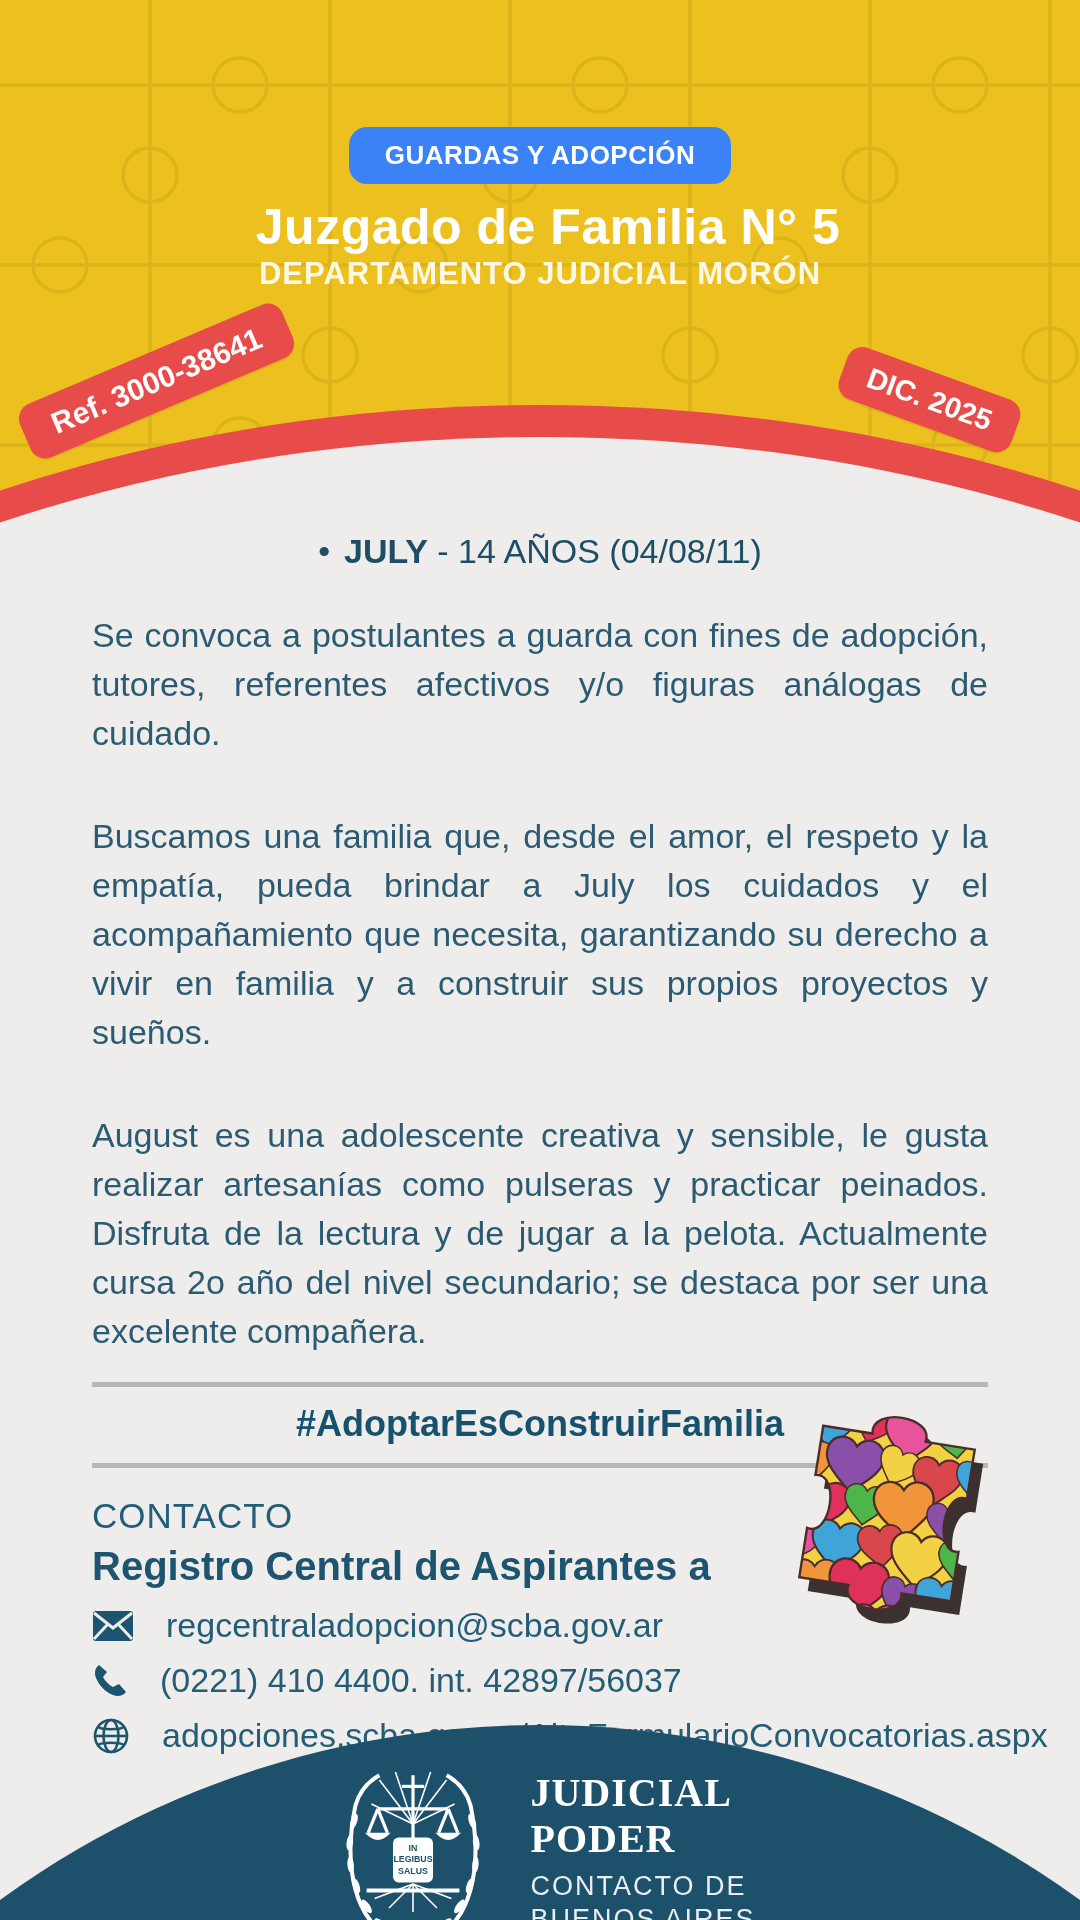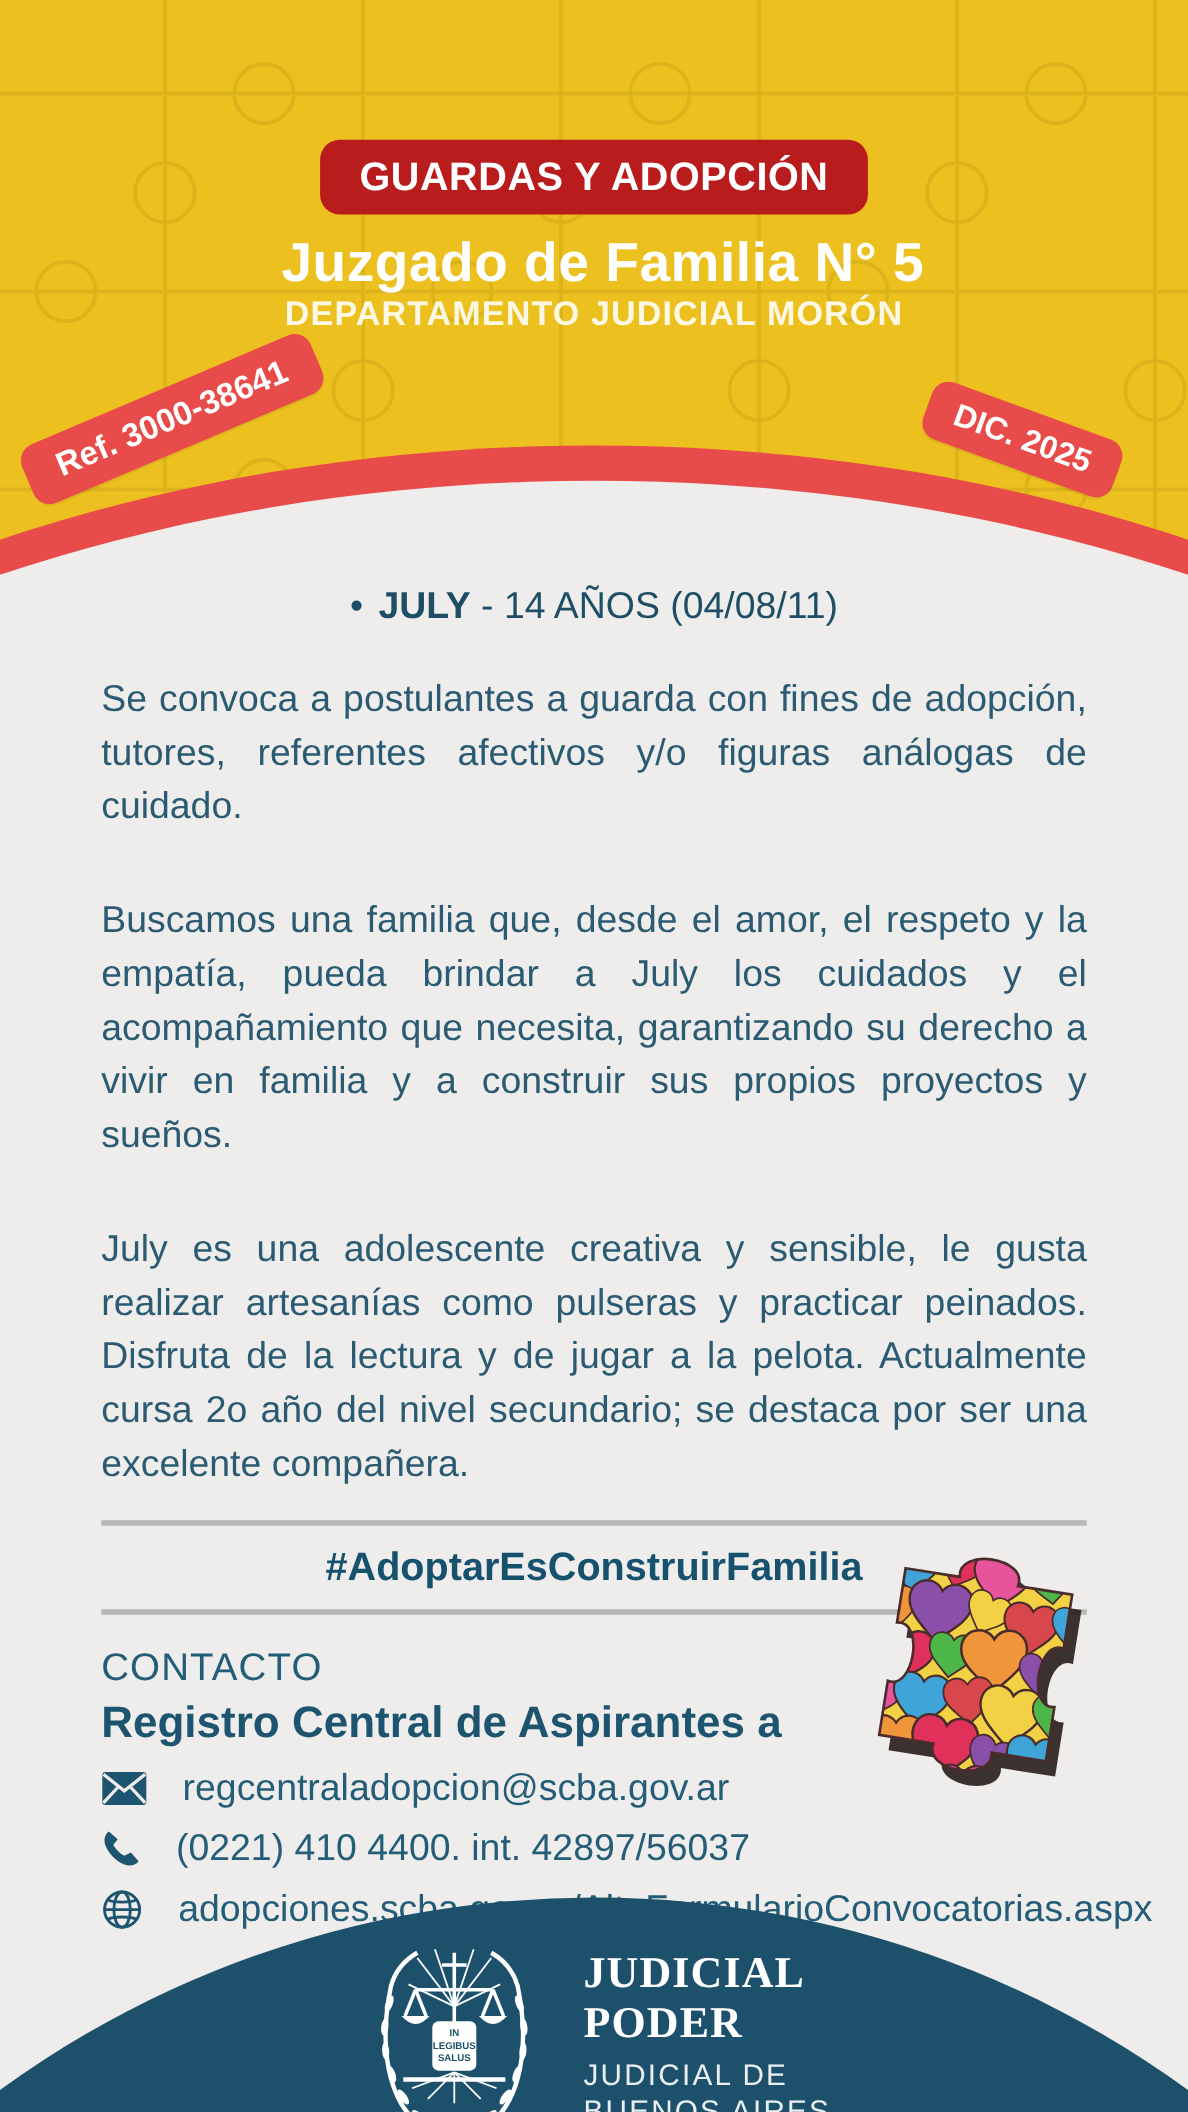--- a/index.html
+++ b/index.html
@@ -2,22 +2,22 @@
 <html><head>
 <meta charset="utf-8">
 <style>
   html,body{margin:0;padding:0;background:#555;}
   .page{position:relative;width:1080px;height:1920px;margin:0 auto;overflow:hidden;
         background:#eeedeb;font-family:"Liberation Sans",sans-serif;}
   
   .header-bg{position:absolute;left:0;top:0;width:1080px;height:660px;background:#ecc11f;}
   .puzzle-pattern{position:absolute;left:0;top:0;}
   .header-text{position:absolute;left:0;top:0;width:1080px;text-align:center;z-index:3;}
-  .badge{display:inline-block;margin-top:127px;background:#b91c1c;color:#ffffff;
-         font-size:36px;font-weight:700;letter-spacing:.5px;padding:13px 36px;border-radius:18px;}
+  .badge{display:inline-block;margin-top:127px;background:#3b82f6;color:#ffffff;
+         font-size:26px;font-weight:700;letter-spacing:.5px;padding:13px 36px;border-radius:18px;}
   .title{margin-top:14px;color:#ffffff;font-size:50px;font-weight:700;letter-spacing:.5px;padding-left:16px;}
   .subtitle{color:#fcf8e3;font-size:31px;font-weight:700;letter-spacing:1px;}
   
   .arc-red{position:absolute;left:-660px;top:405px;width:2400px;height:1600px;
            border-radius:50%;background:#e84c4a;z-index:1;}
   .arc-paper{position:absolute;left:-660px;top:437px;width:2400px;height:1600px;
            border-radius:50%;background:#eeedeb;z-index:1;}
   .ribbon{position:absolute;background:#e84c4a;color:#fff;font-weight:700;
           border-radius:16px;z-index:2;white-space:nowrap;box-shadow:0 2px 0 rgba(0,0,0,.06);}
   .ribbon-left{left:14px;top:352px;font-size:30px;padding:12px 30px;transform:rotate(-23deg);}
@@ -97,21 +97,21 @@
     <div class="title">Juzgado de Familia N° 5</div>
     <div class="subtitle">DEPARTAMENTO JUDICIAL MORÓN</div>
   </div>
 
   <div class="content">
     <div class="bullet-line">
       <span class="bullet-dot">•</span><span class="bullet-name">JULY</span><span> - 14 AÑOS (04/08/11)</span>
     </div>
     <p class="para">Se convoca a postulantes a guarda con fines de adopción, tutores, referentes afectivos y/o figuras análogas de cuidado.</p>
     <p class="para">Buscamos una familia que, desde el amor, el respeto y la empatía, pueda brindar a July los cuidados y el acompañamiento que necesita, garantizando su derecho a vivir en familia y a construir sus propios proyectos y sueños.</p>
-    <p class="para last">July es una adolescente creativa y sensible, le gusta realizar artesanías como pulseras y practicar peinados. Disfruta de la lectura y de jugar a la pelota. Actualmente cursa 2o año del nivel secundario; se destaca por ser una excelente compañera.</p>
+    <p class="para last">August es una adolescente creativa y sensible, le gusta realizar artesanías como pulseras y practicar peinados. Disfruta de la lectura y de jugar a la pelota. Actualmente cursa 2o año del nivel secundario; se destaca por ser una excelente compañera.</p>
 
     <hr class="divider">
     <div class="hashtag">#AdoptarEsConstruirFamilia</div>
     <hr class="divider">
 
     <div class="contact">
       <div class="contact-heading">CONTACTO</div>
       <div class="contact-org">Registro Central de Aspirantes a</div>
 
       <div class="contact-row">
@@ -239,18 +239,18 @@
         <ellipse cx="188" cy="146" rx="10" ry="4" transform="rotate(95 188 146)"></ellipse>
         <ellipse cx="181" cy="172" rx="10" ry="4" transform="rotate(110 181 172)"></ellipse>
         <ellipse cx="168" cy="198" rx="10" ry="4" transform="rotate(125 168 198)"></ellipse>
         <ellipse cx="150" cy="220" rx="10" ry="4" transform="rotate(140 150 220)"></ellipse>
       </g>
       <path d="M110,234 C98,226 86,238 100,245 C90,250 102,257 110,250 C118,257 130,250 120,245 C134,238 122,226 110,234 Z" fill="#ffffff"></path>
     </svg>
     <div class="footer-textblock">
       <div class="footer-org">JUDICIAL</div>
       <div class="footer-org">PODER</div>
-      <div class="footer-sub">JUDICIAL DE</div>
+      <div class="footer-sub">CONTACTO DE</div>
       <div class="footer-sub" style="margin-top:0;">BUENOS AIRES</div>
     </div>
   </div>
 
 </div>
 
 </body></html>

